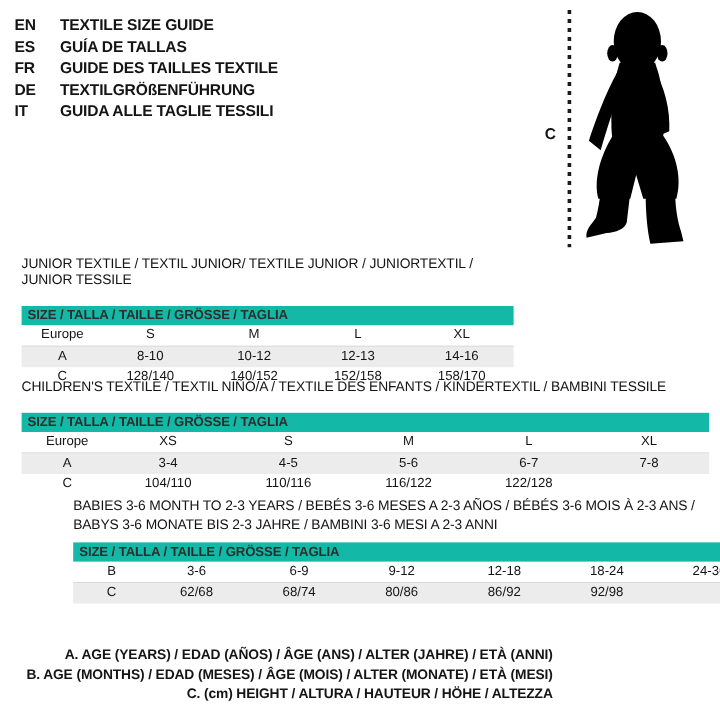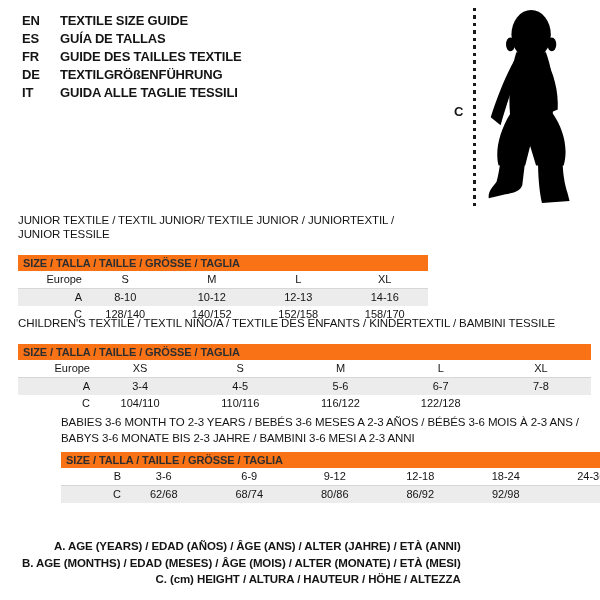--- a/index.html
+++ b/index.html
@@ -3,49 +3,49 @@
 <meta charset="utf-8">
 <style>
   html,body { margin:0; padding:0; }
   body {
     width:600px; height:600px; background:#ffffff; position:relative;
     font-family:"Liberation Sans", sans-serif; color:#141414; overflow:hidden;
     -webkit-font-smoothing:antialiased;
   }
 
   
-  .lang-block { position:absolute; left:22px; top:12px; }
+  .lang-block { position:absolute; left:12px; top:12px; }
   .lang-row { display:flex; line-height:18px; font-size:13px; font-weight:700; letter-spacing:-0.15px; }
   .lang-code { width:38px; flex:0 0 38px; }
 
   
   .figure { position:absolute; left:0; top:0; width:600px; height:215px; pointer-events:none; }
   .measure-line {
     position:absolute; left:473px; top:8px; width:3px; height:198px;
     background:repeating-linear-gradient(to bottom, #191919 0 3.5px, transparent 3.5px 7.5px);
   }
   .measure-label { position:absolute; left:454px; top:104px; font-size:13px; font-weight:700; }
   .silhouette { position:absolute; left:484px; top:5px; }
 
   
   .table-block { position:absolute; left:18px; }
   .t1 { top:213px; width:410px; }
   .t2 { top:316px; width:573px; }
   .t3 { top:414px; width:573px;margin-left:43px; }
   .tbl-title { margin:0 0 14px 0; font-size:11.5px; font-weight:400; line-height:14px; letter-spacing:-0.1px; }
   .t3 .tbl-title { margin-bottom:6px; line-height:16px; }
   .bar {
-    background:#f97316; color:#2e2e2e; font-weight:700; font-size:11px;
+    background:#14b8a6; color:#2e2e2e; font-weight:700; font-size:11px;
     line-height:16px; height:16px; padding-left:5px; letter-spacing:-0.1px;
   }
   .row { display:grid; font-size:11px; line-height:17px; }
   .t1 .row { grid-template-columns:64px repeat(4,1fr); }
   .t2 .row { grid-template-columns:72px repeat(5,1fr); }
   .t3 .row { grid-template-columns:60px repeat(6,1fr); }
-  .row .lbl { text-align:right; padding-left:4px; }
+  .row .lbl { text-align:center; padding-left:4px; }
   .row .cell { text-align:center; }
   .row.alt { background:#ececec; }
   .row.hairline { border-bottom:1px solid #d7d7d7; }
 
   
   .legend { position:absolute; left:22px; top:538px; font-size:11.5px; font-weight:700; line-height:16.5px; letter-spacing:-0.1px;text-align:right; }
 </style>
 </head>
 <body>
 

